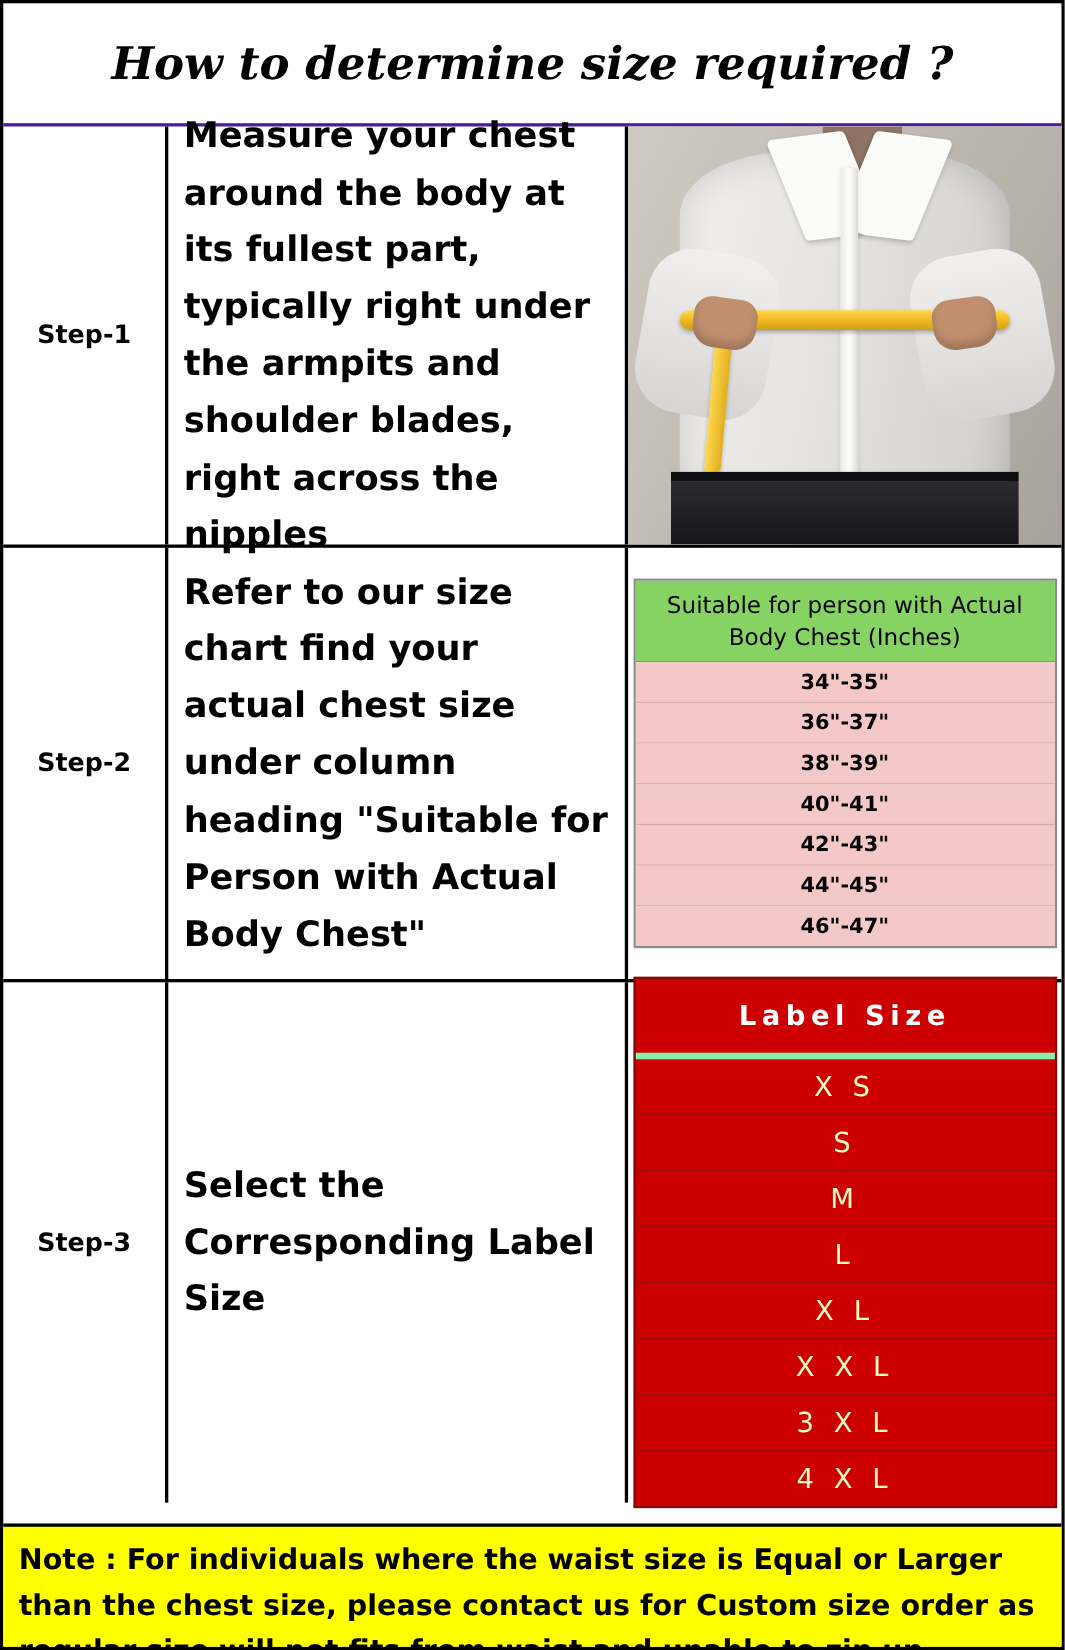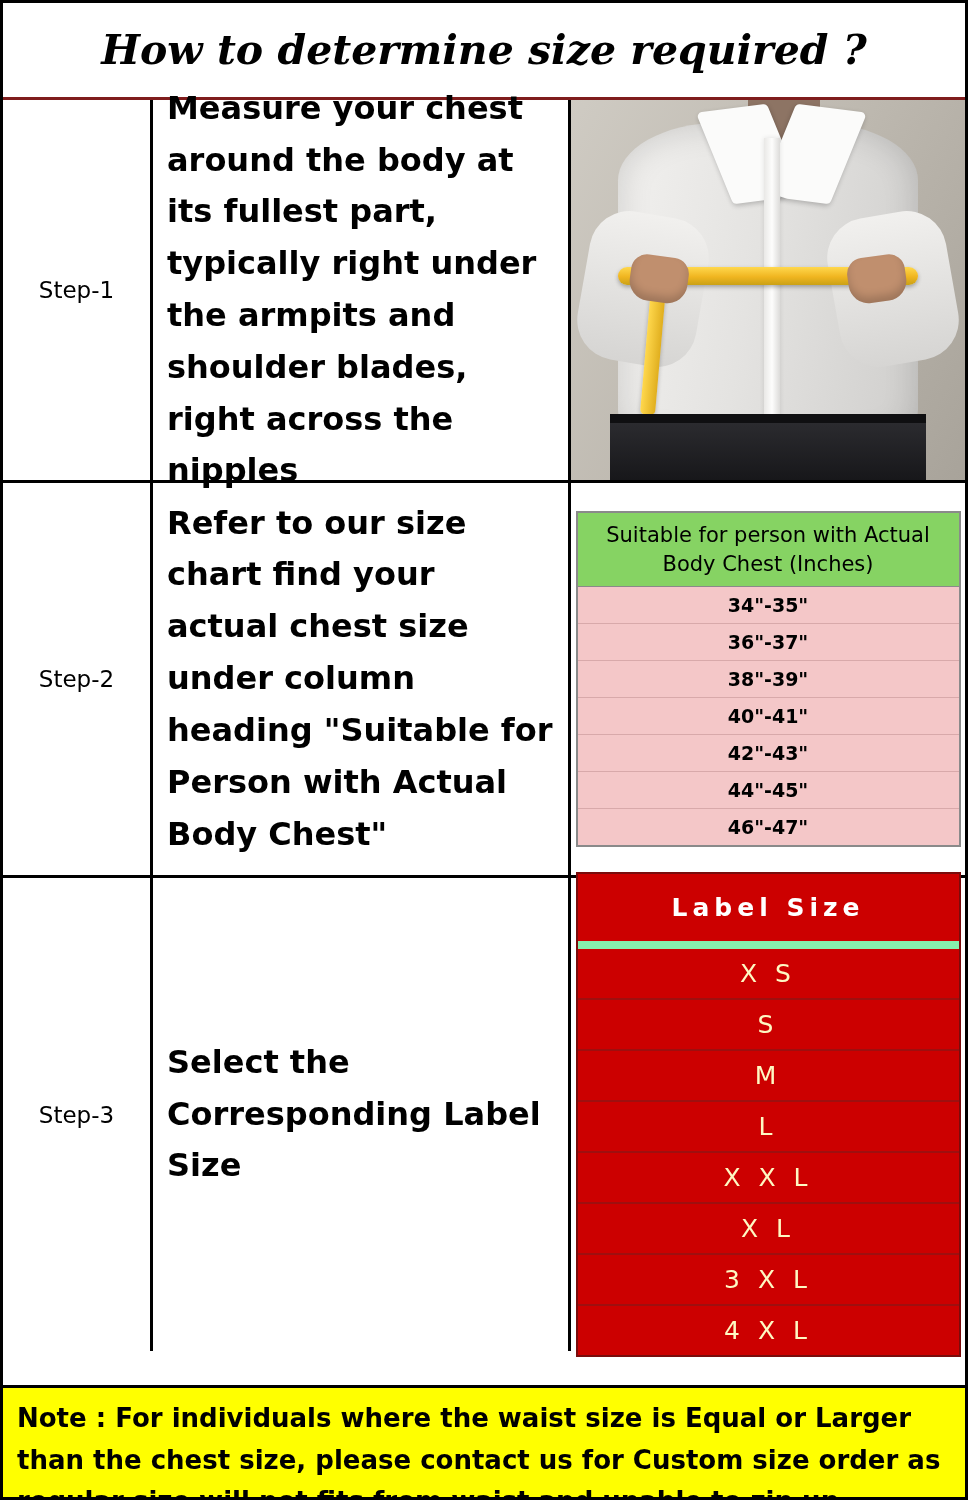--- a/index.html
+++ b/index.html
@@ -17,25 +17,25 @@
   .page {
     position: relative;
     width: 968px;
     height: 1500px;
     box-sizing: border-box;
     border: 3px solid #000000;
     background: #ffffff;
   }
   
   .title-bar {
-    height: 97px;
+    height: 112px;
     display: flex;
     align-items: center;
     justify-content: center;
-    border-bottom: 3px solid #7f1d1d;
+    border-bottom: 3px solid #4c1d95;
     box-sizing: border-box;
   }
   .title-text {
     font-family: "DejaVu Serif", serif;
     font-weight: bold;
     font-style: italic;
     font-size: 41px;
     letter-spacing: 0px;
     white-space: nowrap;
   }
@@ -54,21 +54,21 @@
     width: 150px;
     flex: 0 0 150px;
     border-right: 3px solid #000000;
     display: flex;
     align-items: center;
     justify-content: center;
     box-sizing: border-box;
   }
   .step-label {
     font-size: 23px;
-    font-weight: normal;
+    font-weight: bold;
     font-family: "DejaVu Sans", sans-serif;
     text-align: right;
   }
   .cell-desc {
     flex: 0 0 418px;
     width: 418px;
     border-right: 3px solid #000000;
     box-sizing: border-box;
     display: flex;
     align-items: center;
@@ -239,21 +239,21 @@
     box-sizing: border-box;
     background: #cc0000;
   }
   .label-head {
     color: #ffffff;
     text-align: center;
     font-size: 25px;
     font-weight: bold;
     letter-spacing: 5px;
     padding: 19px 0;
-    border-bottom: 8px solid #86efac;
+    border-bottom: 6px solid #86efac;
     font-family: "DejaVu Sans", sans-serif;
   }
   .label-row {
     color: #fef9c3;
     text-align: center;
     font-size: 25px;
     letter-spacing: 5px;
     padding: 10px 0;
     border-bottom: 2px solid #9e0f0f;
     font-family: "DejaVu Sans", sans-serif;
@@ -343,22 +343,22 @@
       <div class="cell-desc">
         <div class="desc-text">Select the Corresponding Label Size</div>
       </div>
       <div class="cell-visual">
         <div class="label-table">
           <div class="label-head">Label Size</div>
           <div class="label-row">X S</div>
           <div class="label-row">S</div>
           <div class="label-row">M</div>
           <div class="label-row">L</div>
+          <div class="label-row">X L</div>
           <div class="label-row">X X L</div>
-          <div class="label-row">X L</div>
           <div class="label-row">3 X L</div>
           <div class="label-row">4 X L</div>
         </div>
       </div>
     </div>
 
   </div>
 
   <div class="note">
     <div class="note-text">Note : For individuals where the waist size is Equal or Larger than the chest size, please contact us for Custom size order as regular size will not fits from waist and unable to zip up.</div>

